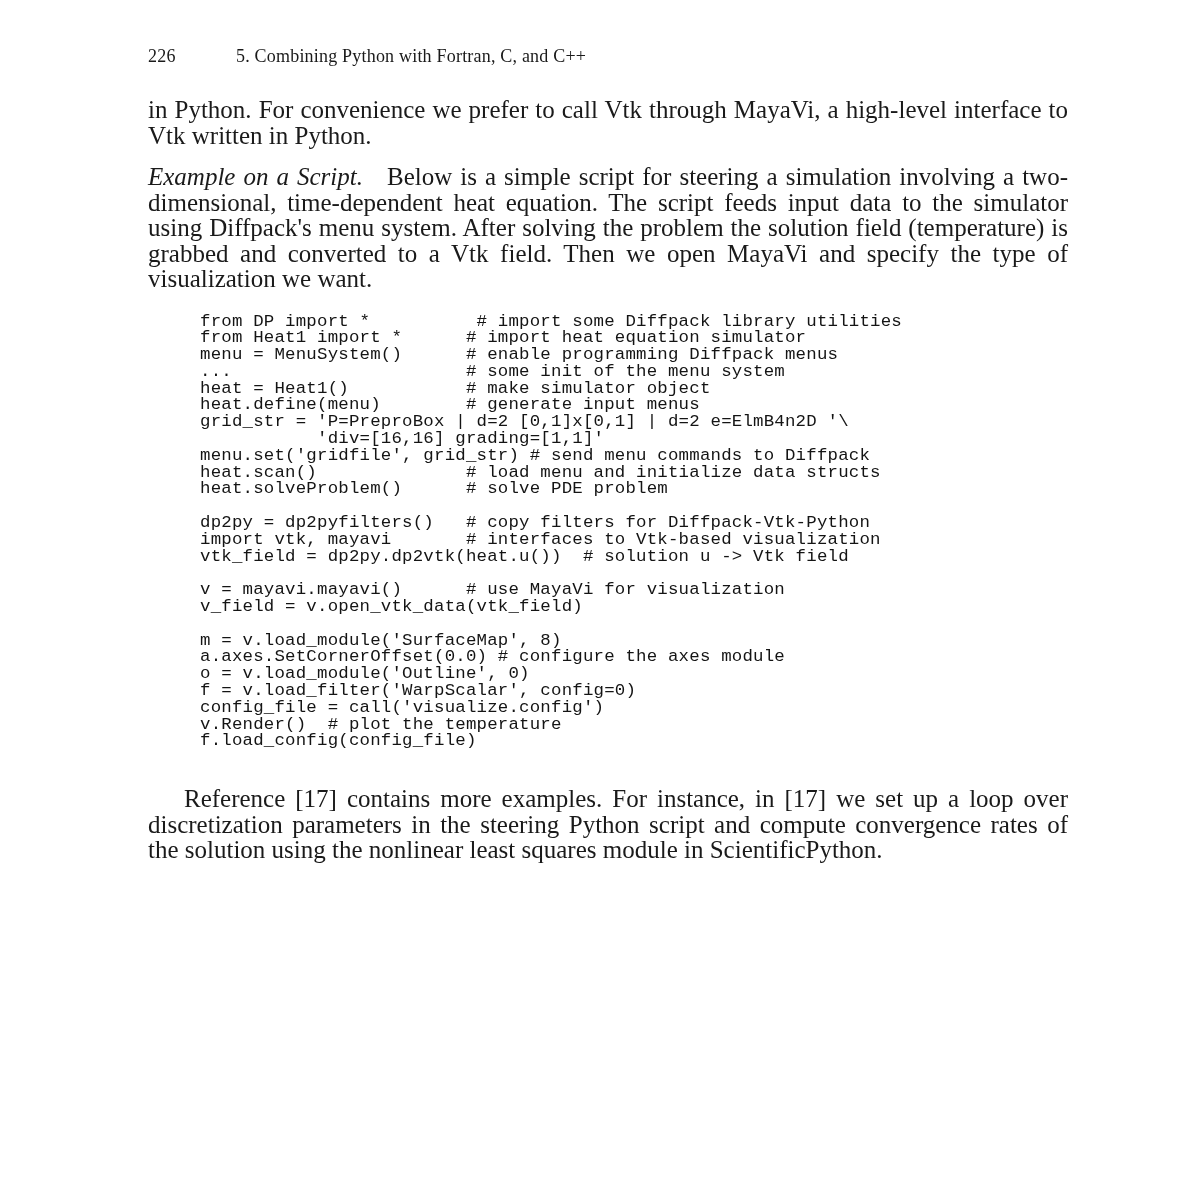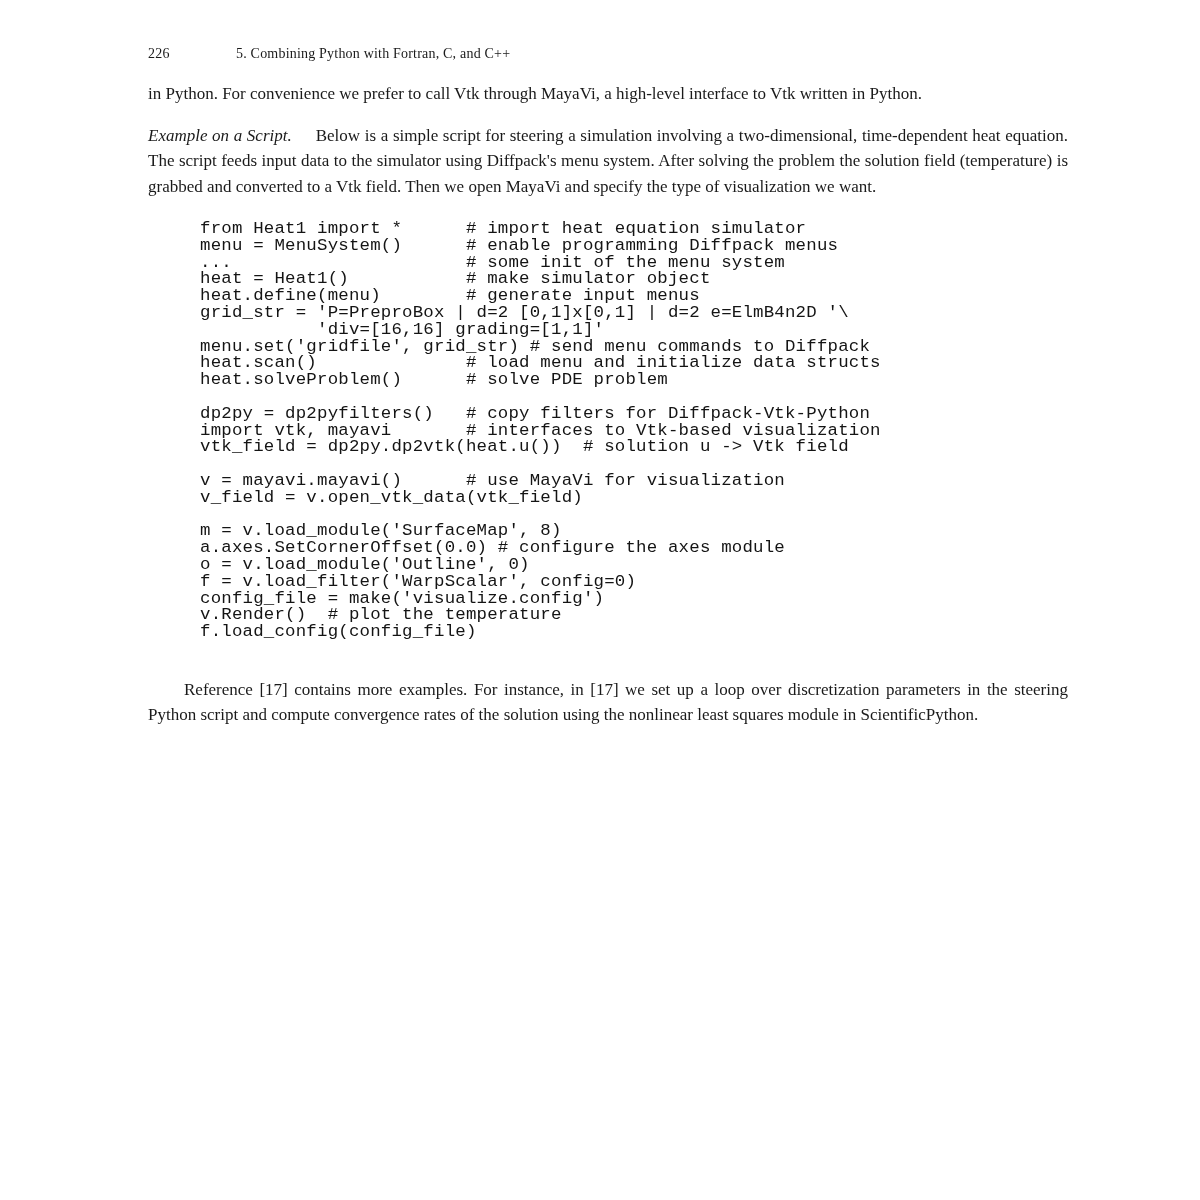--- a/index.html
+++ b/index.html
@@ -28,36 +28,36 @@
     position: absolute;
     left: 148px;
     top: 46px;
     width: 920px;
   }
 
   
   .running-head {
     display: flex;
     align-items: baseline;
-    font-size: 14px;
+    font-size: 18px;
     letter-spacing: 0.2px;
-    margin-bottom: 19px;
+    margin-bottom: 30px;
     white-space: nowrap;
   }
   .folio {
     min-width: 88px;
     display: inline-block;
   }
   .head-title {
     display: inline-block;
   }
 
   
   .para {
-    font-size: 17px;
+    font-size: 25px;
     line-height: 25.5px;
     text-align: justify;
     text-justify: inter-word;
     margin: 0 0 13px 0;
     hyphens: none;
   }
   .para.indented {
     text-indent: 36px;
   }
   .para .runin {
@@ -106,20 +106,21 @@
 
     <p class="para">
       <span>in Python. For convenience we prefer to call Vtk through MayaVi, a high-level interface to Vtk written in Python.</span>
     </p>
 
     <p class="para para-gap-top">
       <span class="runin">Example on a Script.</span><span class="runin-gap"></span><span>Below is a simple script for steering a simulation involving a two-dimensional, time-dependent heat equation. The script feeds input data to the simulator using Diffpack's menu system. After solving the problem the solution field (temperature) is grabbed and converted to a Vtk field. Then we open MayaVi and specify the type of visualization we want.</span>
     </p>
 
     <div class="code-block">
+      <div class="code-line">from DP import *          # import some Diffpack library utilities</div>
       <div class="code-line">from Heat1 import *      # import heat equation simulator</div>
       <div class="code-line">menu = MenuSystem()      # enable programming Diffpack menus</div>
       <div class="code-line">...                      # some init of the menu system</div>
       <div class="code-line">heat = Heat1()           # make simulator object</div>
       <div class="code-line">heat.define(menu)        # generate input menus</div>
       <div class="code-line">grid_str = 'P=PreproBox | d=2 [0,1]x[0,1] | d=2 e=ElmB4n2D '\</div>
       <div class="code-line">           'div=[16,16] grading=[1,1]'</div>
       <div class="code-line">menu.set('gridfile', grid_str) # send menu commands to Diffpack</div>
       <div class="code-line">heat.scan()              # load menu and initialize data structs</div>
       <div class="code-line">heat.solveProblem()      # solve PDE problem</div>
@@ -128,21 +129,21 @@
       <div class="code-line">import vtk, mayavi       # interfaces to Vtk-based visualization</div>
       <div class="code-line">vtk_field = dp2py.dp2vtk(heat.u())  # solution u -&gt; Vtk field</div>
       <div class="code-line blank"></div>
       <div class="code-line">v = mayavi.mayavi()      # use MayaVi for visualization</div>
       <div class="code-line">v_field = v.open_vtk_data(vtk_field)</div>
       <div class="code-line blank"></div>
       <div class="code-line">m = v.load_module('SurfaceMap', 8)</div>
       <div class="code-line">a.axes.SetCornerOffset(0.0) # configure the axes module</div>
       <div class="code-line">o = v.load_module('Outline', 0)</div>
       <div class="code-line">f = v.load_filter('WarpScalar', config=0)</div>
-      <div class="code-line">config_file = make('visualize.config')</div>
+      <div class="code-line">config_file = call('visualize.config')</div>
       <div class="code-line">v.Render()  # plot the temperature</div>
       <div class="code-line">f.load_config(config_file)</div>
     </div>
 
     <p class="para indented tail-para">
       <span>Reference [17] contains more examples. For instance, in [17] we set up a loop over discretization parameters in the steering Python script and compute convergence rates of the solution using the nonlinear least squares module in ScientificPython.</span>
     </p>
 
   </div>
 </div>

